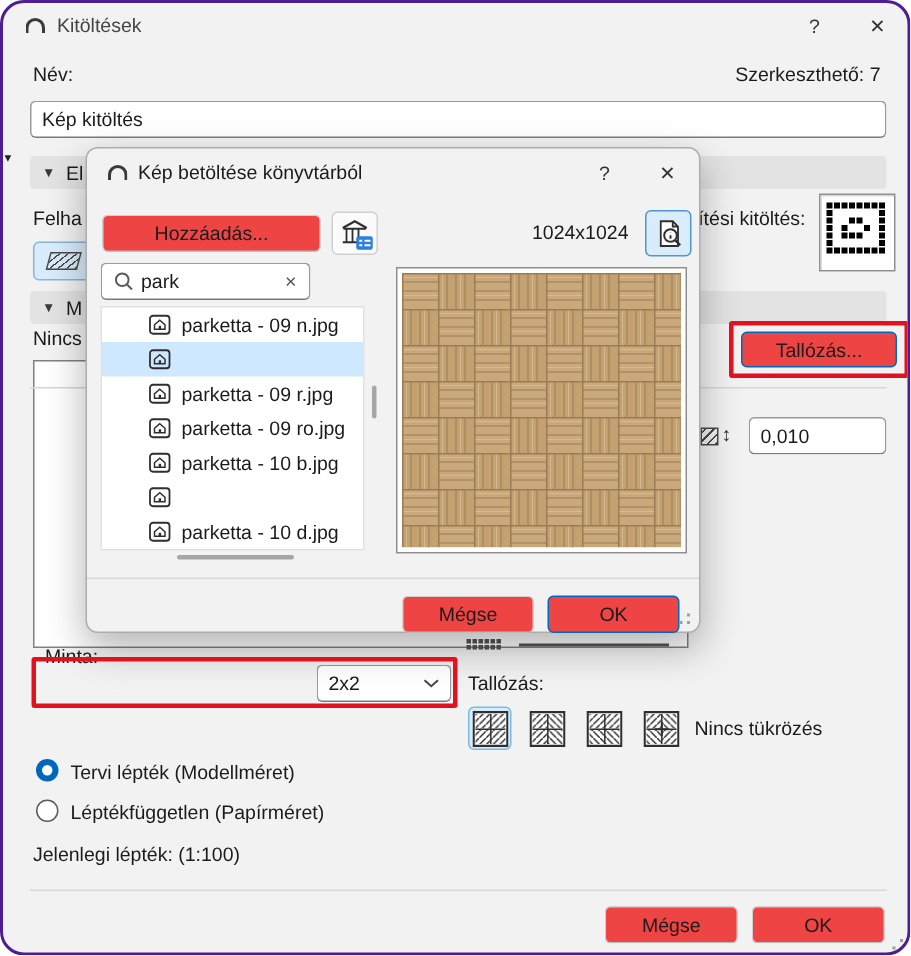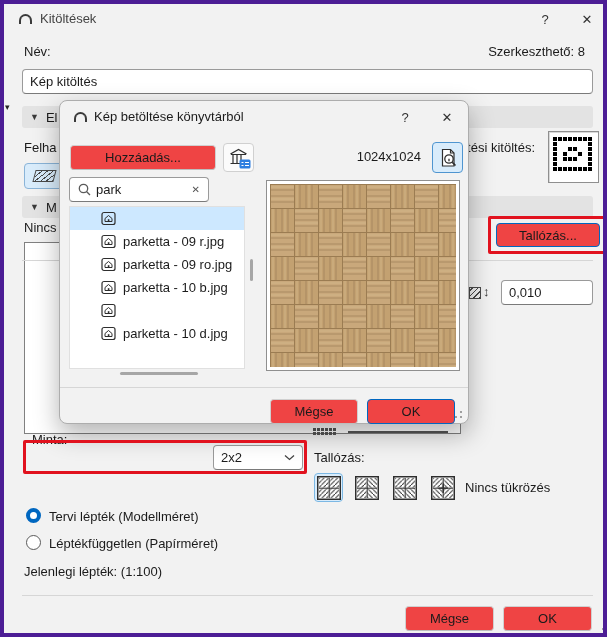--- a/index.html
+++ b/index.html
@@ -1,19 +1,19 @@
 <!DOCTYPE html>
 <html><head>
 <meta charset="utf-8">
 <style>
   html,body{margin:0;padding:0;background:#fff;}
   *{box-sizing:border-box;font-family:"Liberation Sans",sans-serif;}
   #stage{position:relative;width:607px;height:637px;background:#fff;overflow:hidden;}
   .dialog{position:absolute;left:0;top:0;width:607px;height:637px;background:#f2f2f2;
-          border:4px solid #4c1d95;border-radius:0;overflow:hidden;}
+          border:2px solid #4c1d95;border-radius:16px;overflow:hidden;}
   .abs{position:absolute;}
   .lbl{font-size:13px;color:#1b1b1b;white-space:nowrap;}
   .titlebar-text{font-size:13px;color:#444;}
   .ac-logo{display:inline-block;width:13px;height:10px;border:2px solid #3a3a3a;border-bottom:none;
            border-radius:8px 8px 0 0;}
   .tbtn{font-size:13px;color:#333;width:26px;height:22px;display:flex;align-items:center;justify-content:center;}
   .input{background:#fff;border:1px solid #9a9a9a;border-bottom-color:#7a7a7a;border-radius:4px;
          font-size:13px;color:#1b1b1b;display:flex;align-items:center;padding:0 7px;}
   .btn{background:#ef4444;border:1px solid #d0d0d0;border-bottom-color:#bdbdbd;border-radius:4px;
        font-size:13px;color:#1b1b1b;display:flex;align-items:center;justify-content:center;}
@@ -84,21 +84,21 @@
   <div class="abs" style="left:0;top:0;width:607px;height:30px;">
     <span class="ac-logo abs" style="left:15px;top:10px;"></span>
     <span class="abs titlebar-text" style="left:36px;top:7px;">Kitöltések</span>
     <div class="tbtn abs" style="left:528px;top:4px;">?</div>
     <div class="tbtn abs" style="left:570px;top:4px;">✕</div>
   </div>
 
   <div class="abs" style="left:1px;top:98px;font-size:9px;color:#222;">▾</div>
 
   <span class="abs lbl" style="left:20px;top:40px;">Név:</span>
-  <span class="abs lbl" style="right:18px;top:40px;">Szerkeszthető: 8</span>
+  <span class="abs lbl" style="right:18px;top:40px;">Szerkeszthető: 7</span>
   <div class="abs input" style="left:18px;top:65px;width:571px;height:25px;">
     <span>Kép kitöltés</span>
   </div>
 
   <div class="abs secbar" style="left:18px;top:102px;width:571px;">
     <span class="arr">▼</span>
     <span class="sectext">El</span>
   </div>
 
   <span class="abs lbl" style="left:20px;top:136px;">Felha</span>
@@ -309,20 +309,28 @@
     <div class="abs input" style="left:9px;top:76px;width:140px;height:25px;padding:0 8px;gap:5px;">
       <svg width="13" height="13">
         <circle cx="5.5" cy="5.5" r="4.2" fill="none" stroke="#5a5a5a" stroke-width="1.3"></circle>
         <path d="M8.7 8.7 L12 12" stroke="#5a5a5a" stroke-width="1.3"></path>
       </svg>
       <span style="flex:1;">park</span>
       <span style="font-size:10px;color:#555;">✕</span>
     </div>
 
     <div class="abs list" style="left:9px;top:105px;width:176px;height:163px;">
+          <div class="list-item">
+            <svg width="15" height="15">
+              <rect x="1" y="1.5" width="13" height="12" rx="2" fill="none" stroke="#2e2e2e" stroke-width="1.2"></rect>
+              <path d="M4 7.5 L7.5 4.5 L11 7.5 V10.5 H4 Z" fill="none" stroke="#2e2e2e" stroke-width="1"></path>
+              <rect x="6.8" y="8.2" width="1.6" height="2.3" fill="#2e2e2e"></rect>
+            </svg>
+            <span>parketta - 09 n.jpg</span>
+          </div>
           <div class="list-item selected">
             <svg width="15" height="15">
               <rect x="1" y="1.5" width="13" height="12" rx="2" fill="none" stroke="#2e2e2e" stroke-width="1.2"></rect>
               <path d="M4 7.5 L7.5 4.5 L11 7.5 V10.5 H4 Z" fill="none" stroke="#2e2e2e" stroke-width="1"></path>
               <rect x="6.8" y="8.2" width="1.6" height="2.3" fill="#2e2e2e"></rect>
             </svg>
           </div>
           <div class="list-item">
             <svg width="15" height="15">
               <rect x="1" y="1.5" width="13" height="12" rx="2" fill="none" stroke="#2e2e2e" stroke-width="1.2"></rect>

